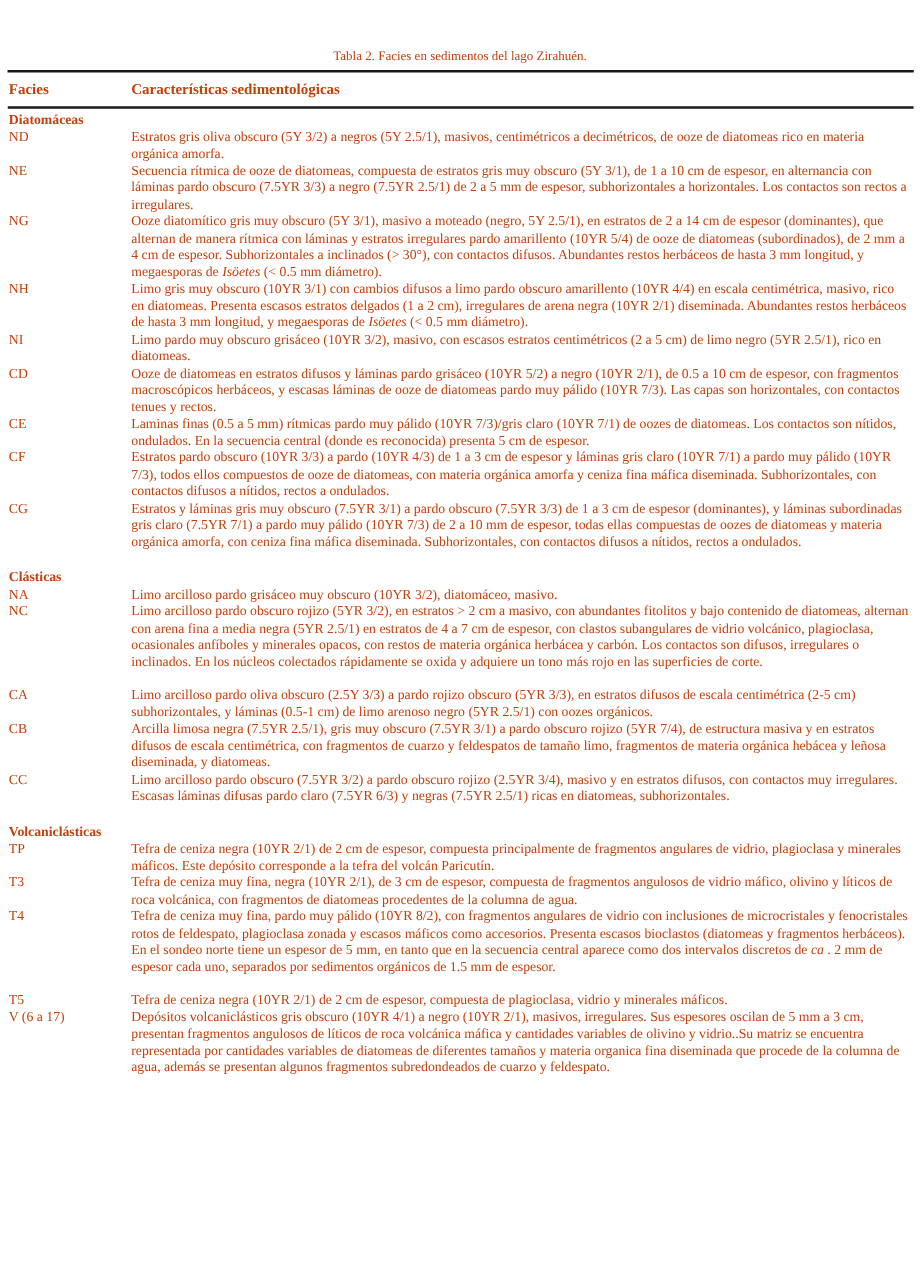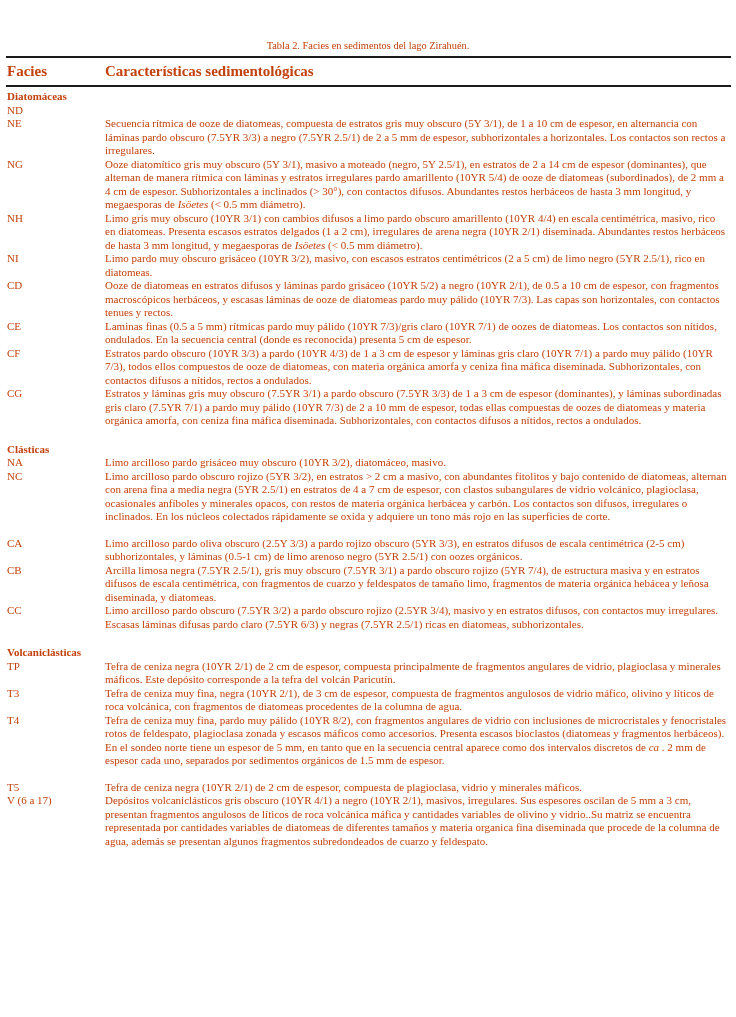--- a/index.html
+++ b/index.html
@@ -10,21 +10,21 @@
   .caption{
     text-align:center;font-size:10.4px;line-height:16px;padding-top:3px;height:17px;
   }
   .table{
     margin:1px 5px 0 6px;
     border-top:2.5px solid #1a1a1a;
     border-bottom:3.5px solid #050505;
     height:991px;box-sizing:border-box;overflow:hidden;
   }
   .thead{
-    display:flex;font-weight:bold;font-size:15px;line-height:13px;
+    display:flex;font-weight:bold;font-size:12px;line-height:13px;
     padding:7px 0 7px 0;border-bottom:2.5px solid #1a1a1a;
   }
   .tbody{font-size:11px;line-height:13.5px;padding-top:3px;}
   .col-code{width:99px;flex:none;padding-left:1px;box-sizing:border-box;}
   .col-desc{flex:1;padding-right:4px;}
   .section-name{font-weight:bold;padding-left:1px;margin-top:15px;}
   .tbody .section-name:first-child{margin-top:0;}
   .row{display:flex;justify-content:space-between;}
   .row.gap-after{margin-bottom:13px;}
   .col-desc i{font-style:italic;}
@@ -36,20 +36,21 @@
   <div class="caption">Tabla 2. Facies en sedimentos del lago Zirahuén.</div>
   <div class="table">
     <div class="thead">
       <div class="col-code">Facies</div>
       <div class="col-desc">Características sedimentológicas</div>
     </div>
     <div class="tbody" id="tbody">
         <div class="section-name">Diatomáceas</div>
         <div class="row">
           <div class="col-code">ND</div>
+          <div class="col-desc"><span>Estratos gris oliva obscuro (5Y 3/2) a negros (5Y 2.5/1), masivos, centimétricos a decimétricos, de ooze de diatomeas rico en materia orgánica amorfa.</span></div>
         </div>
         <div class="row">
           <div class="col-code">NE</div>
           <div class="col-desc"><span>Secuencia rítmica de ooze de diatomeas, compuesta de estratos gris muy obscuro (5Y 3/1), de 1 a 10 cm de espesor, en alternancia con láminas pardo obscuro (7.5YR 3/3) a negro (7.5YR 2.5/1) de 2 a 5 mm de espesor, subhorizontales a horizontales. Los contactos son rectos a irregulares.</span></div>
         </div>
         <div class="row">
           <div class="col-code">NG</div>
           <div class="col-desc"><span>Ooze diatomítico gris muy obscuro (5Y 3/1), masivo a moteado (negro, 5Y 2.5/1), en estratos de 2 a 14 cm de espesor (dominantes), que alternan de manera rítmica con láminas y estratos irregulares pardo amarillento (10YR 5/4) de ooze de diatomeas (subordinados), de 2 mm a 4 cm de espesor. Subhorizontales a inclinados (&gt; 30°), con contactos difusos. Abundantes restos herbáceos de hasta 3 mm longitud, y megaesporas de </span><i>Isöetes</i><span>  (&lt; 0.5 mm diámetro).</span></div>
         </div>
         <div class="row">

